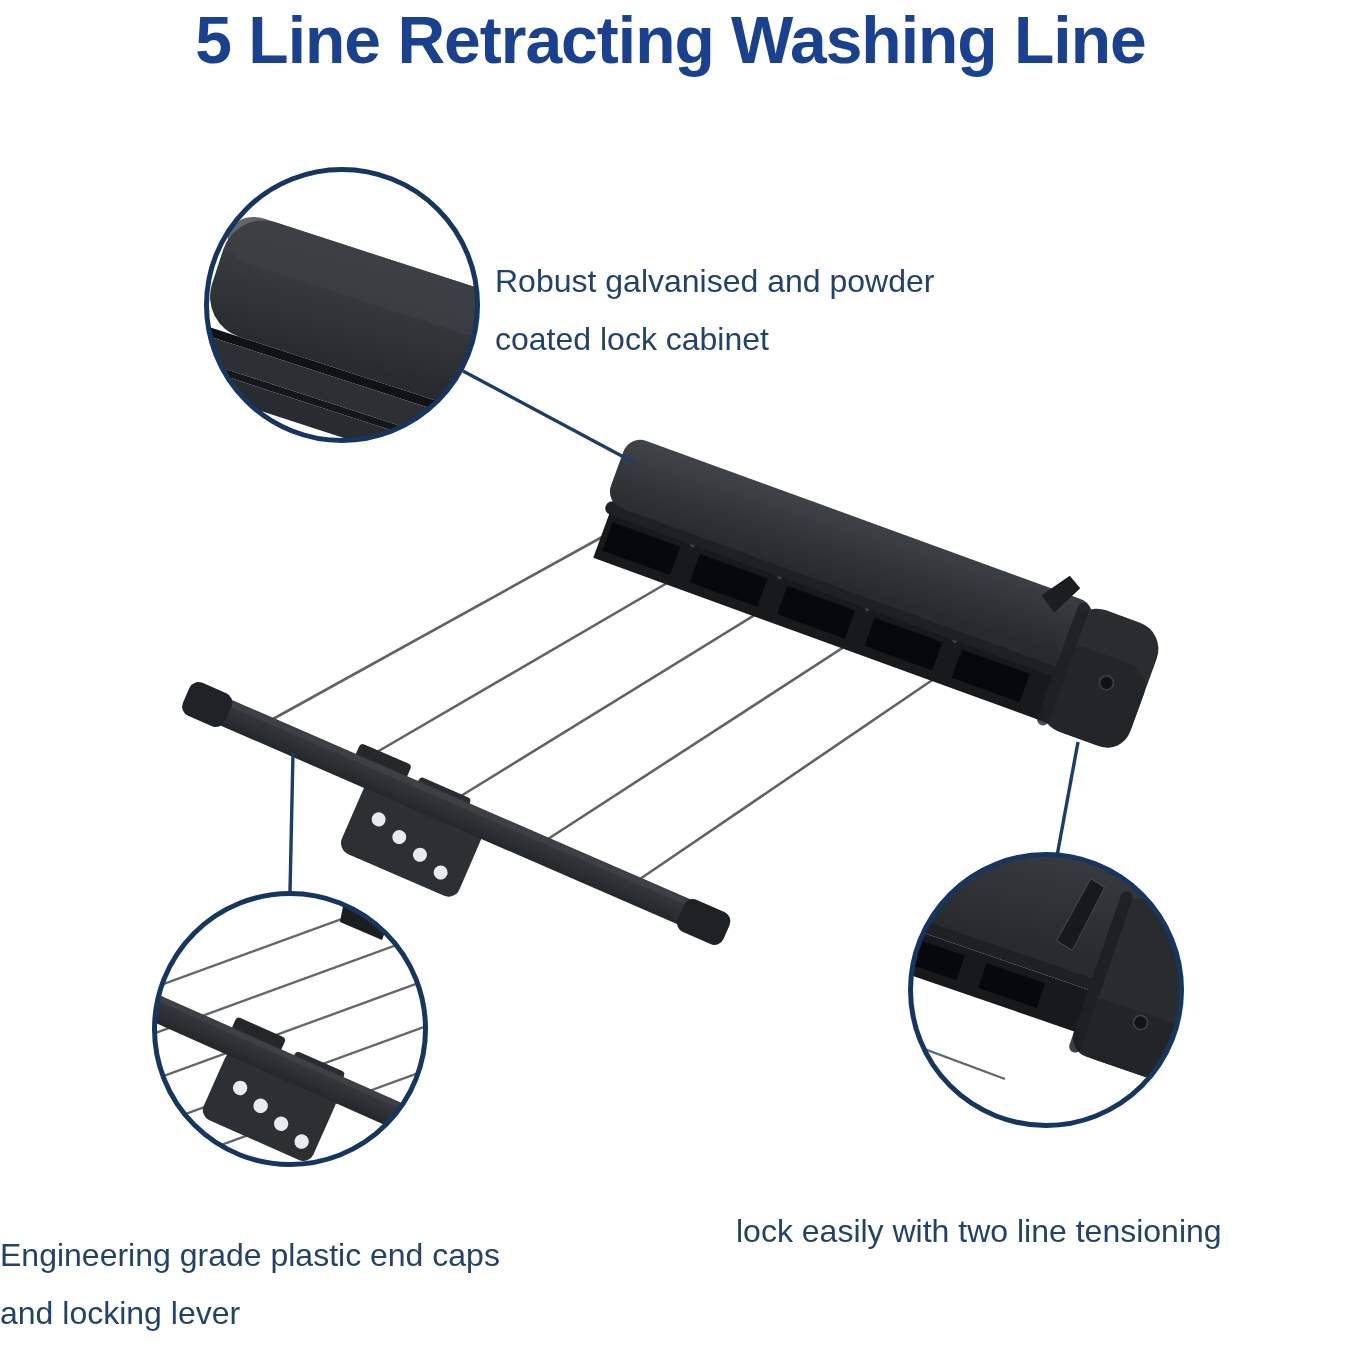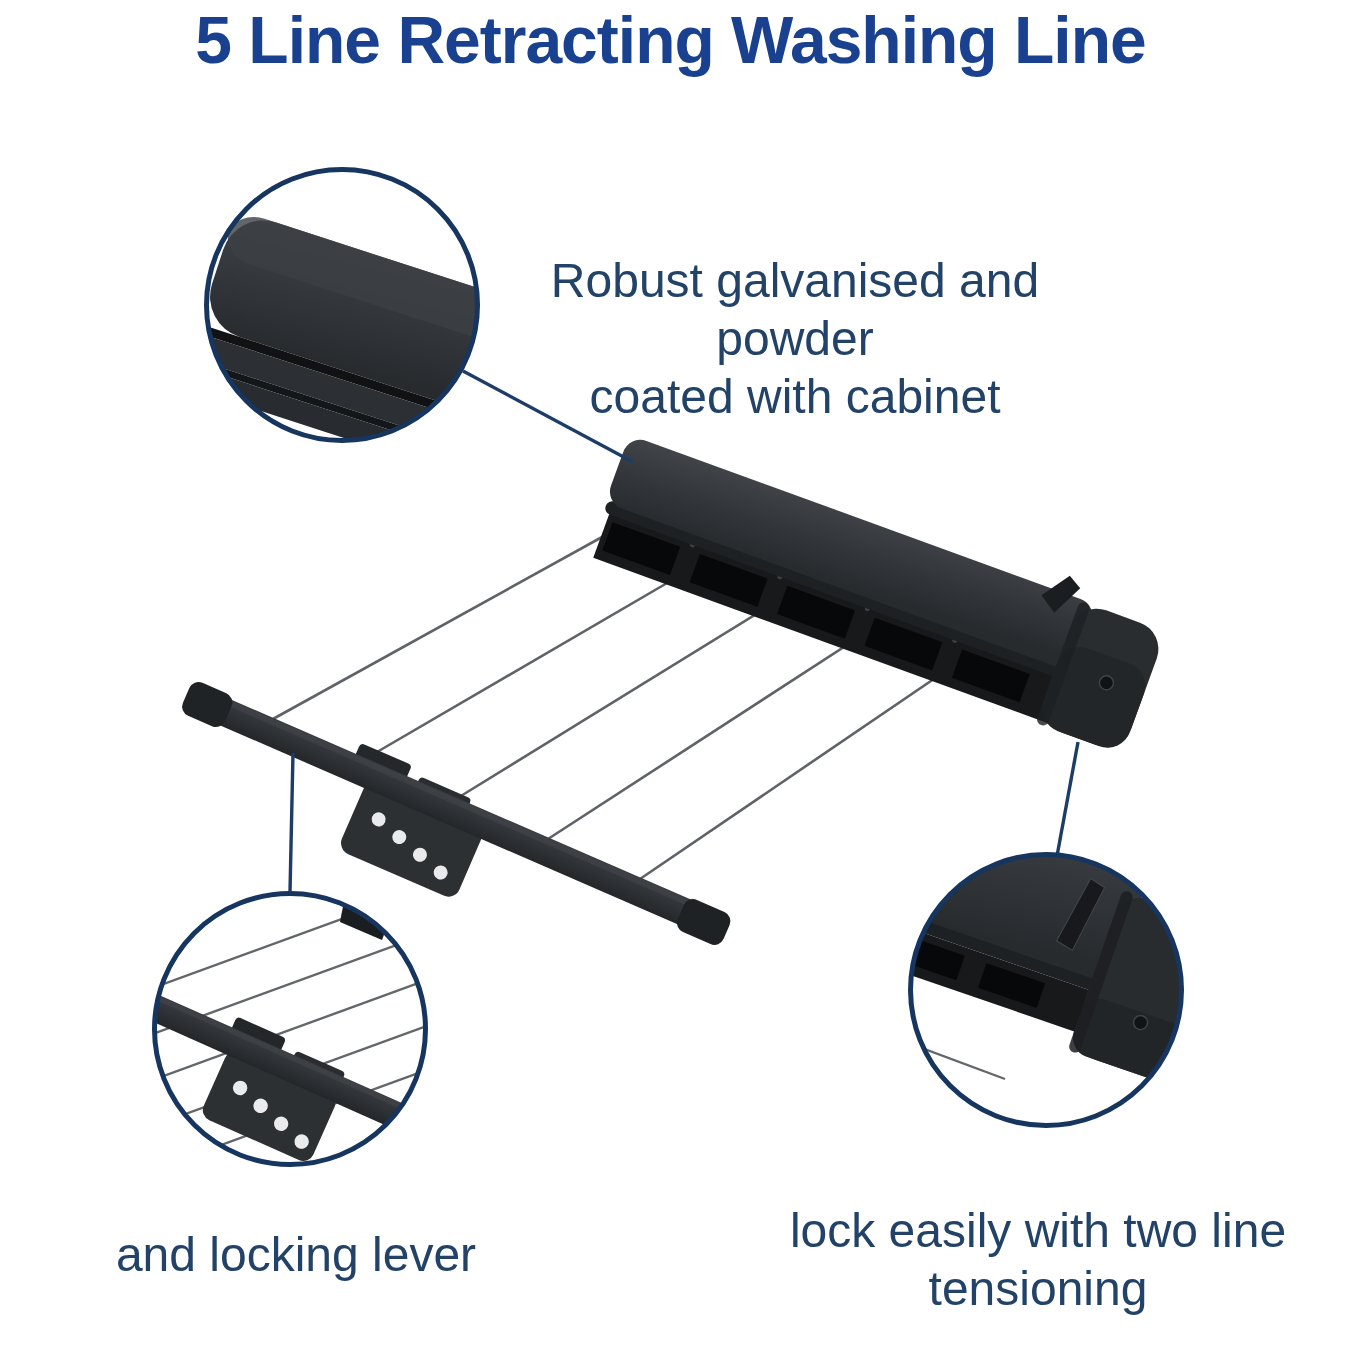--- a/index.html
+++ b/index.html
@@ -12,22 +12,22 @@
   }
   .title{
     position:absolute;left:0;right:9px;top:2px;margin:0;
     text-align:center;
     font-size:66px;font-weight:700;letter-spacing:-1px;
     color:#1a418f;
   }
   .caption{
     position:absolute;
     color:#224367;
-    font-size:48px;line-height:58px;font-weight:400;
-    text-align:center;
+    font-size:32px;line-height:58px;font-weight:400;
+    text-align:left;
   }
   .caption span{display:block;}
   #cap-cabinet{left:495px;top:252px;width:600px;}
   #cap-endcaps{left:0px;top:1226px;width:592px;}
   #cap-lever{left:736px;top:1202px;width:604px;}
   svg.scene{position:absolute;left:0;top:0;}
 </style>
 </head>
 <body>
 
@@ -175,24 +175,25 @@
             <circle cx="100" cy="0" r="7" fill="#111315" stroke="#3e4245" stroke-width="1.5"></circle>
           </g>
         </g>
       </g>
       <circle cx="1046" cy="990" r="135.5" fill="none" stroke="#16355f" stroke-width="5"></circle>
     </g>
   </svg>
 
   <div class="caption" id="cap-cabinet">
     <span>Robust galvanised and powder</span>
-    <span>coated with cabinet</span>
+    <span>coated lock cabinet</span>
   </div>
 
   <div class="caption" id="cap-endcaps">
+    <span>Engineering grade plastic end caps</span>
     <span>and locking lever</span>
   </div>
 
   <div class="caption" id="cap-lever">
     <span>lock easily with two line tensioning</span>
 
   </div>
 
 </div>
 

